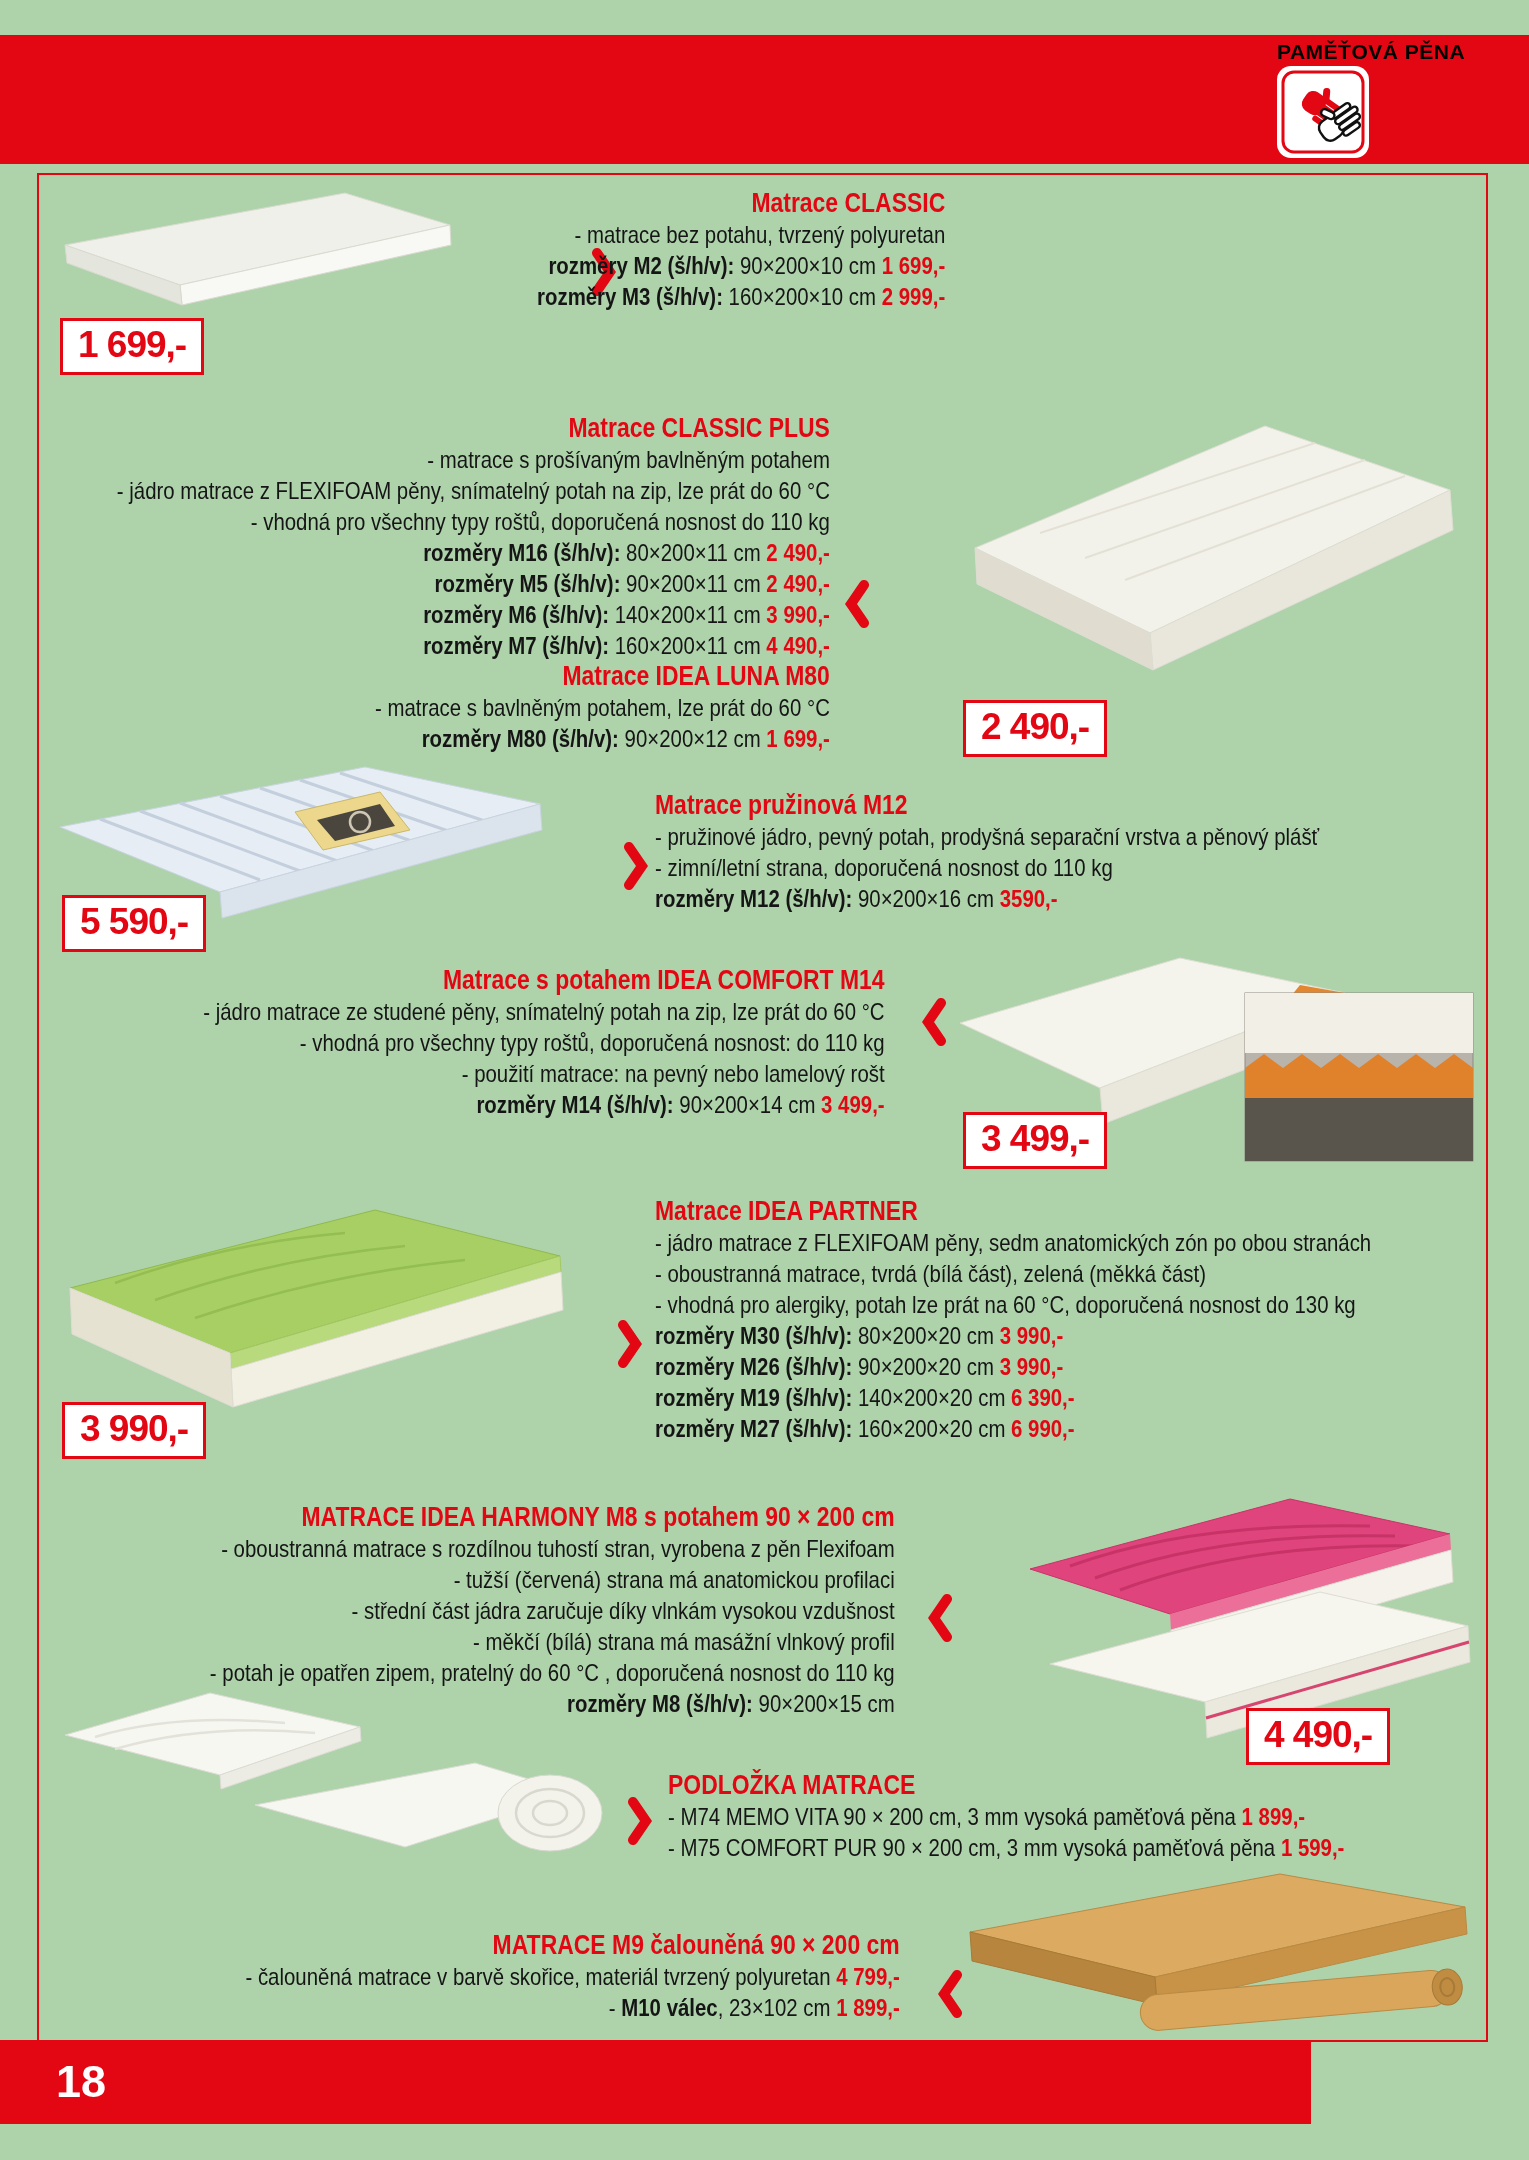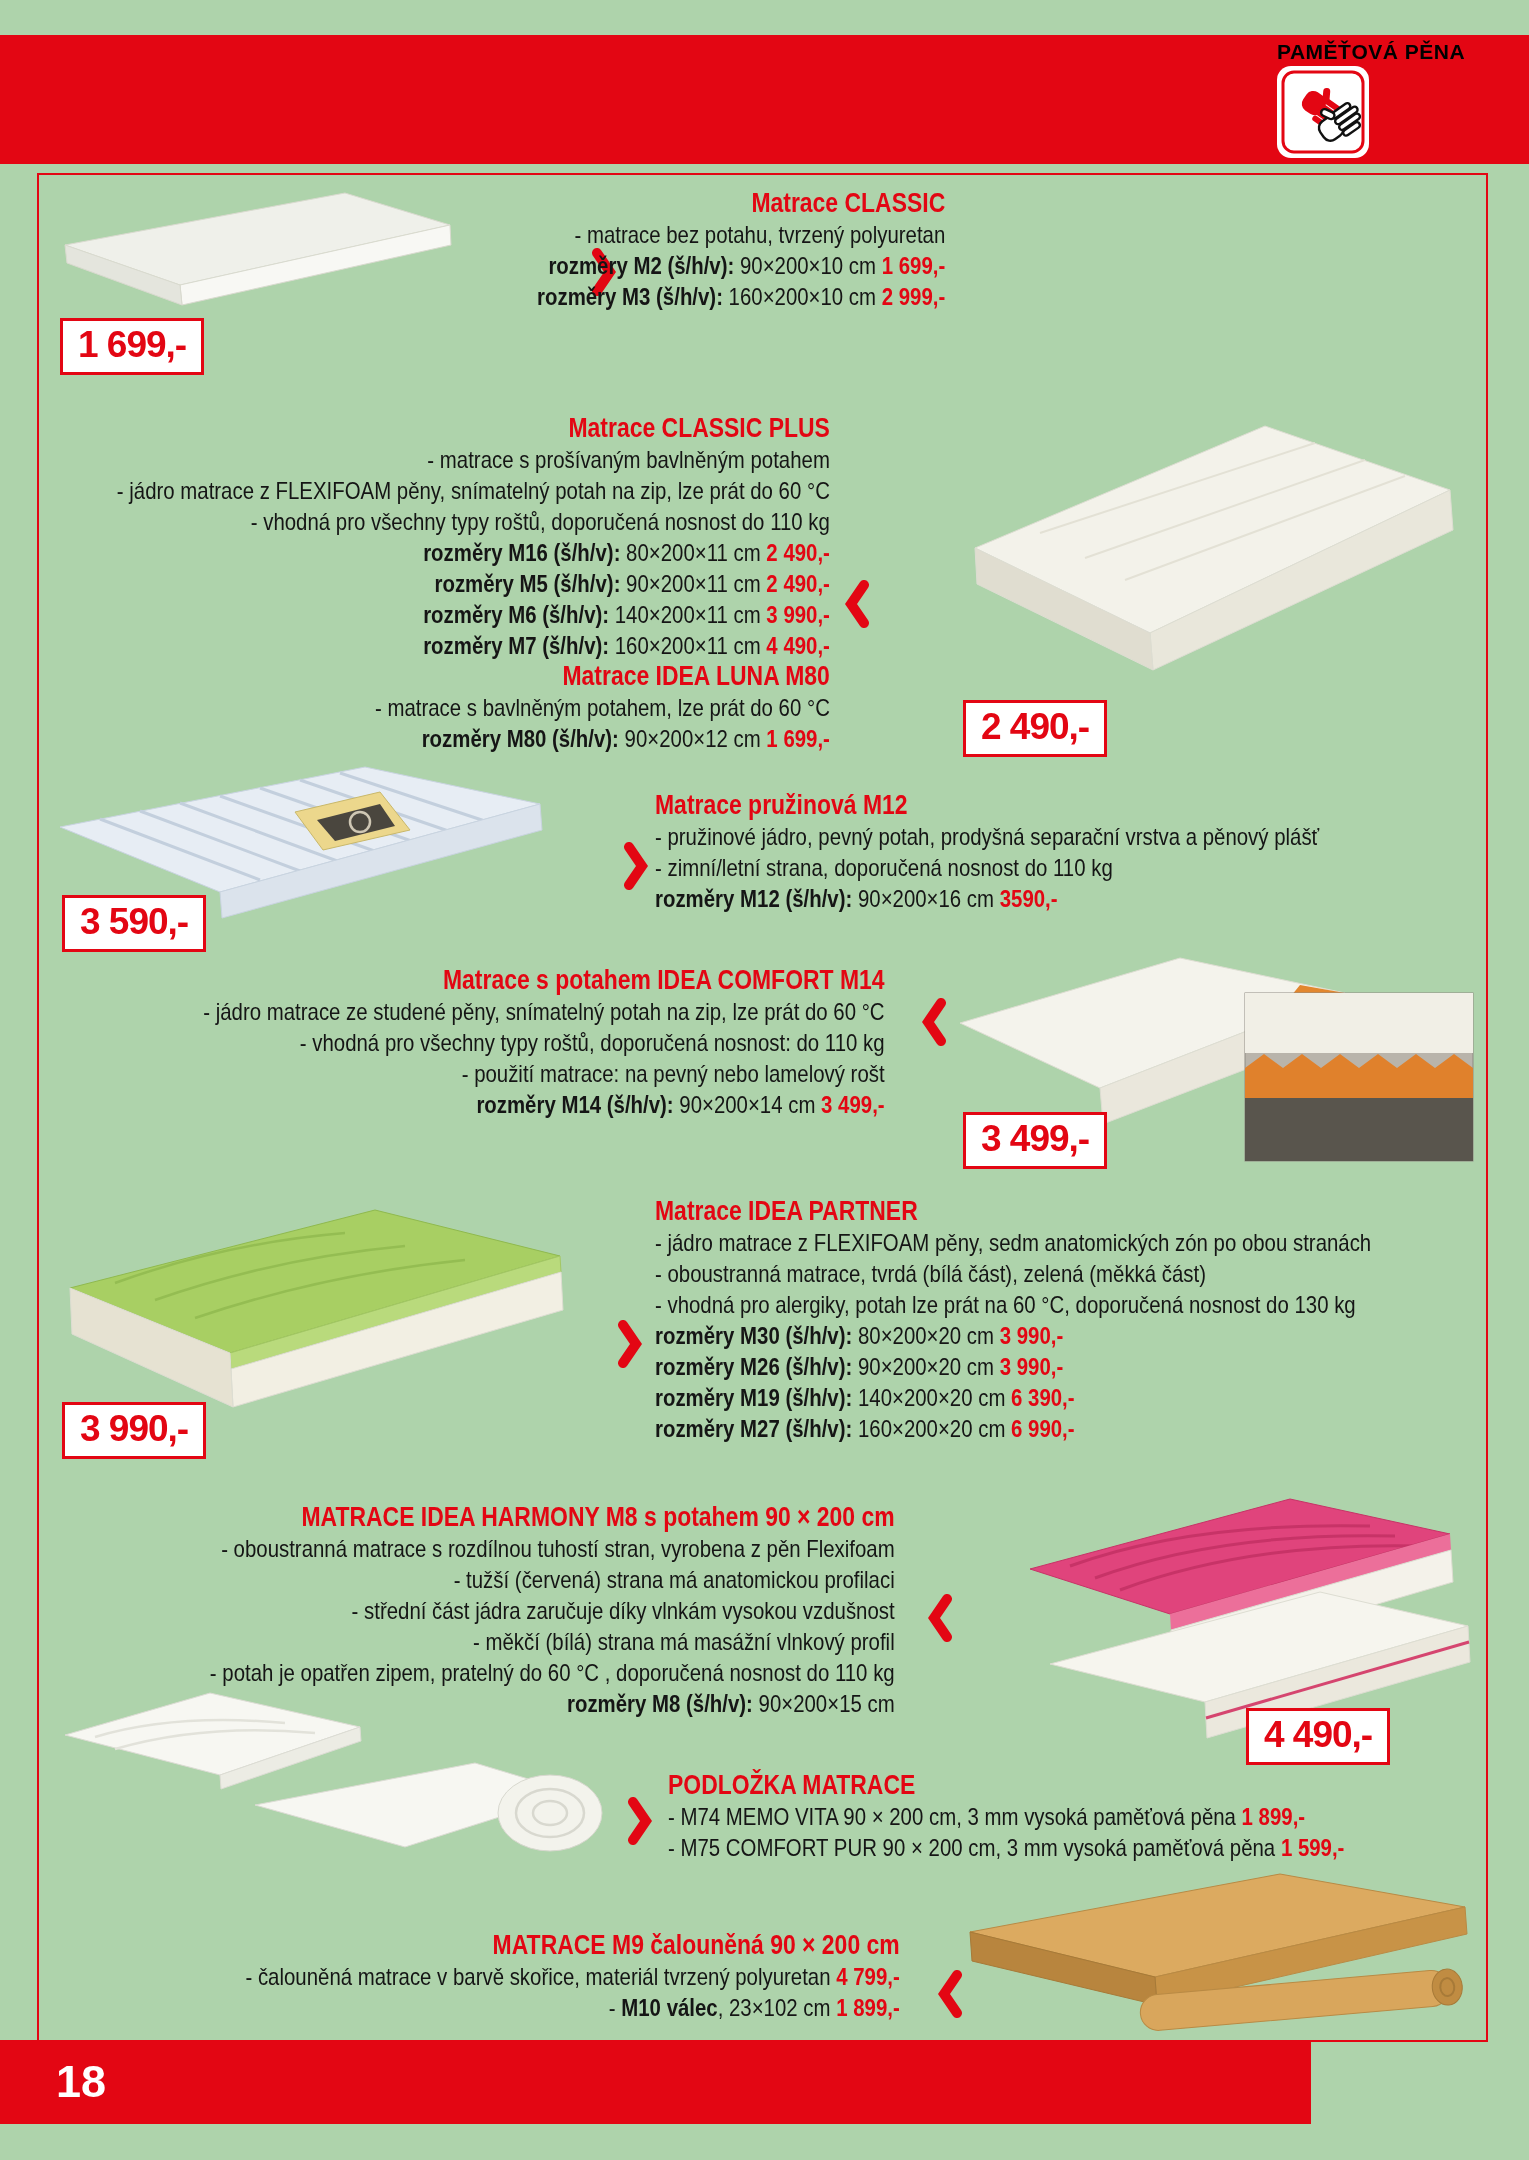--- a/index.html
+++ b/index.html
@@ -123,21 +123,21 @@
   <div class="img" style="left:45px; top:752px;">
     <svg width="505" height="185" viewBox="0 0 505 185">
       <polygon points="15,75 320,15 495,52 175,140" fill="#e7edf4" stroke="#c9d4e0"></polygon>
       <path d="M55,67 L215,128 M95,59 L255,119 M135,51 L295,110 M175,44 L335,101 M215,36 L375,92 M255,28 L415,83 M295,21 L455,74" stroke="#c3cfdd" fill="none" stroke-width="3"></path>
       <polygon points="175,140 495,52 497,78 177,166" fill="#dbe3ec" stroke="#c9d4e0"></polygon>
       <polygon points="250,60 335,40 365,78 278,98" fill="#ecd78c" stroke="#c9b86a"></polygon>
       <polygon points="272,68 335,52 350,74 290,89" fill="#4a463e"></polygon>
       <circle cx="315" cy="70" r="10" fill="none" stroke="#cfc7b4" stroke-width="2.5"></circle>
     </svg>
   </div>
-  <div class="badge" style="left:62px; top:895px;">3 590,-</div>
+  <div class="badge" style="left:62px; top:895px;">5 590,-</div>
   <div class="brk" style="left:624px; top:842px;">
     <svg width="24" height="48" viewBox="0 0 24 48">
         <path d="M5,5 L18,24 L5,43" stroke="#e30613" stroke-width="10" fill="none" stroke-linecap="round"></path>
       </svg>
   </div>
   <div class="tb left" style="left:655px; top:790px;">
     <div class="ttl">Matrace pružinová M12</div>
     <div><span>- pružinové jádro, pevný potah, prodyšná separační vrstva a pěnový plášť</span></div>
     <div><span>- zimní/letní strana, doporučená nosnost do 110 kg</span></div>
     <div><b>rozměry M12 (š/h/v):</b><span> 90×200×16 cm </span><span class="price">3590,-</span></div>

